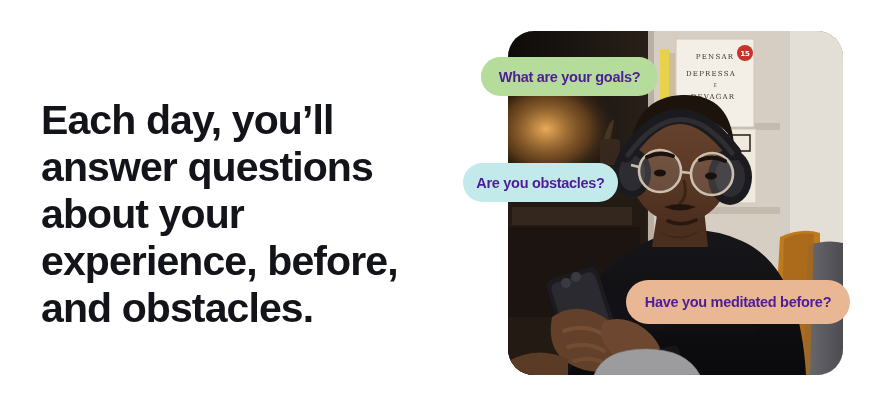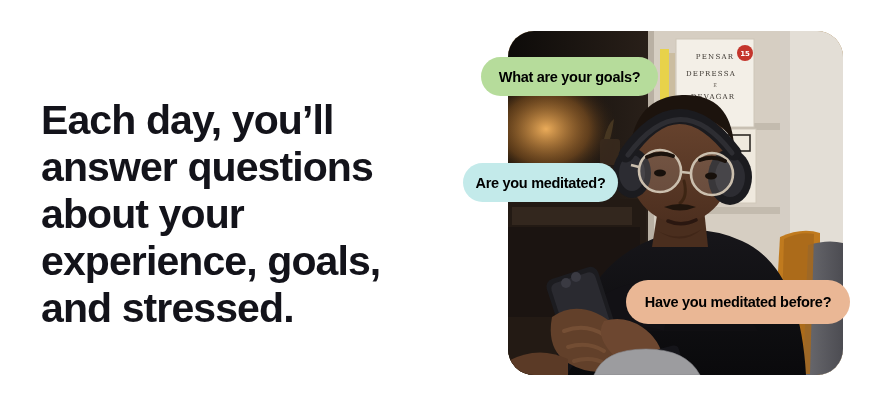--- a/index.html
+++ b/index.html
@@ -62,21 +62,21 @@
   .bubble {
     position: absolute;
     display: flex;
     align-items: center;
     justify-content: center;
     border-radius: 999px;
     font-family: "Liberation Sans", sans-serif;
     font-weight: bold;
     font-size: 14.5px;
     letter-spacing: -0.3px;
-    color: #000000;
+    color: #4c1d95;
     white-space: nowrap;
     box-sizing: border-box;
   }
 
   .bubble-goals {
     left: 481px;
     top: 57px;
     width: 177px;
     height: 39px;
     background: #b6dc9b;
@@ -104,21 +104,21 @@
     width: 224px;
     height: 44px;
     background: #eab795;
   }
 </style>
 </head>
 <body>
 
 <div class="stage">
 
-  <h1 class="headline">Each day, you’ll answer questions about your experience, goals, and stressed.</h1>
+  <h1 class="headline">Each day, you’ll answer questions about your experience, before, and obstacles.</h1>
 
   <div class="photo-card">
     <svg class="photo-canvas" viewBox="0 0 335 344" preserveAspectRatio="xMidYMid slice">
       <defs>
         <linearGradient id="wallGrad" x1="0" y1="0" x2="1" y2="1">
           <stop offset="0%" stop-color="#cfc6b9"></stop>
           <stop offset="100%" stop-color="#b3a999"></stop>
         </linearGradient>
         <linearGradient id="darkLeft" x1="0" y1="0" x2="1" y2="0">
           <stop offset="0%" stop-color="#0d0b09"></stop>
@@ -243,17 +243,17 @@
 
       <path d="M86 344 q10 -26 52 -26 q40 0 54 26 z" fill="#9c9c9f"></path>
       <path d="M86 344 q10 -26 52 -26 q40 0 54 26 z" fill="none" stroke="#85858a" stroke-width="1" opacity="0.6"></path>
       <path d="M0 330 q30 -16 60 -2 l0 16 -60 0 z" fill="#5b3a26"></path>
     </svg>
   </div>
 
   <div class="bubble bubble-goals">What are your goals?</div>
 
 
-  <div class="bubble bubble-stress">Are you meditated?</div>
+  <div class="bubble bubble-stress">Are you obstacles?</div>
 
   <div class="bubble bubble-meditate">Have you meditated before?</div>
 
 </div>
 
 </body></html>

